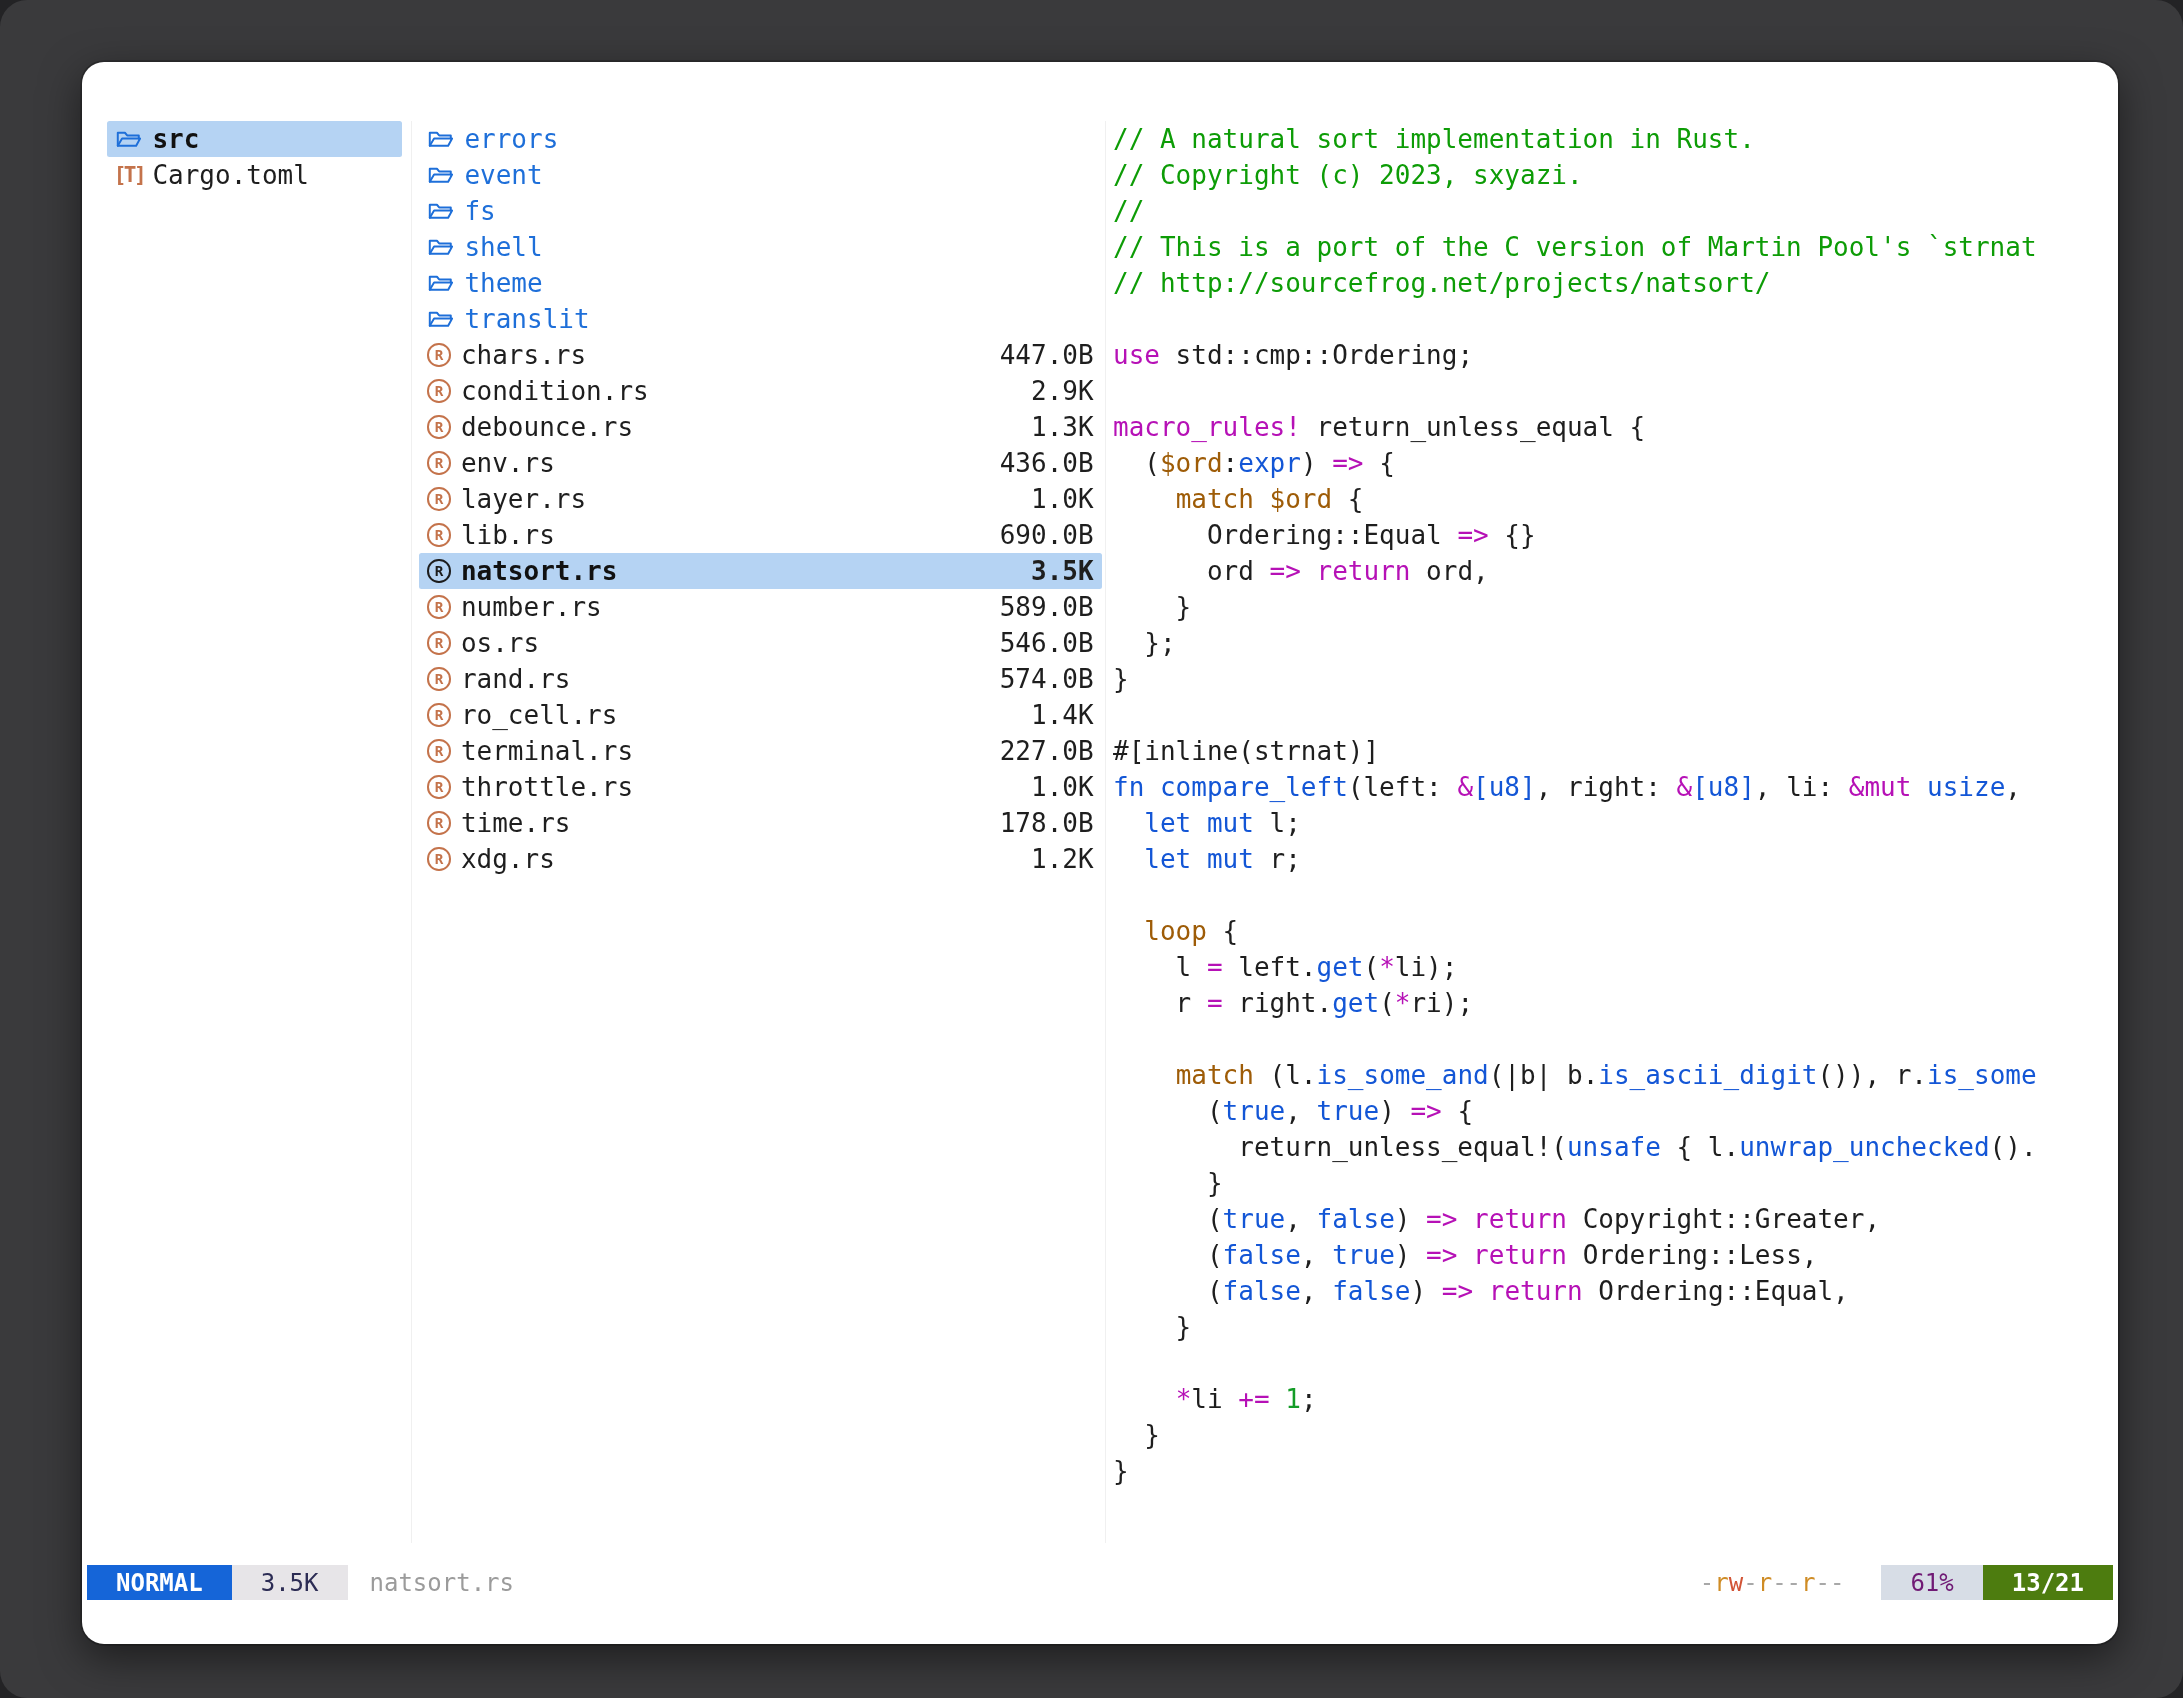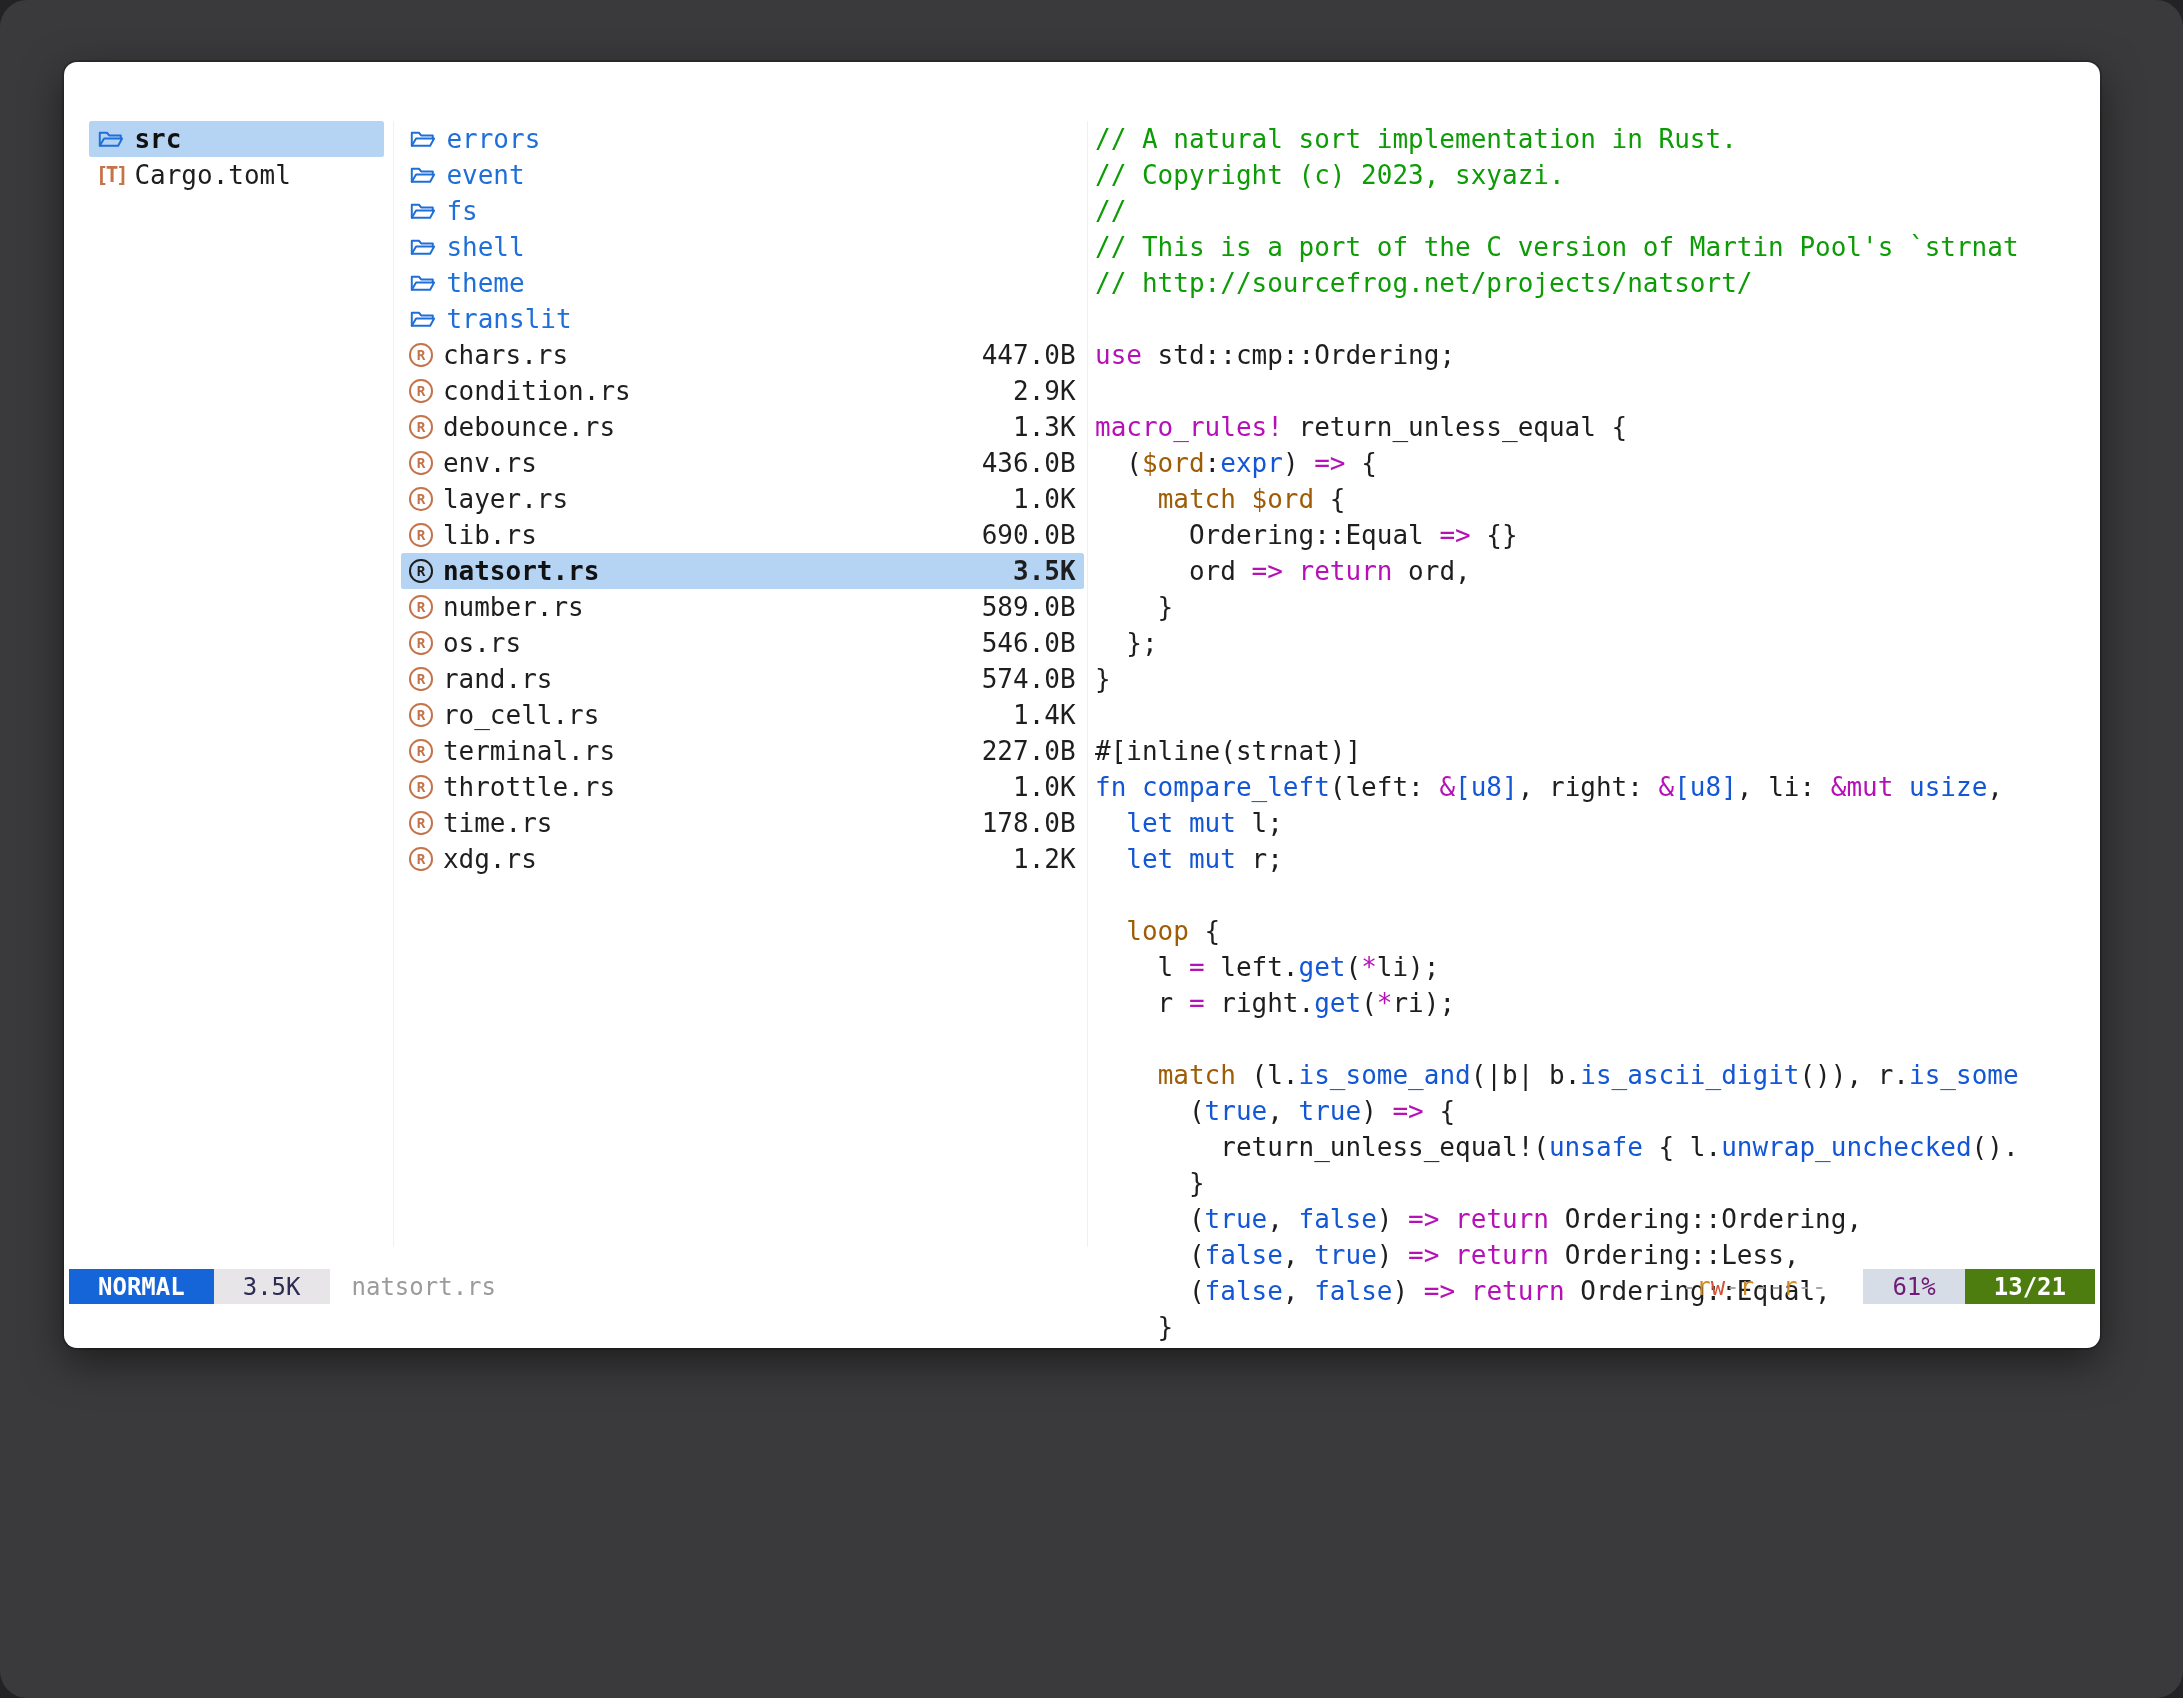--- a/index.html
+++ b/index.html
@@ -1,20 +1,20 @@
 <!DOCTYPE html>
 <html style="font-size:13.4px"><head>
 <meta charset="utf-8">
 <style>
   *{margin:0;padding:0;box-sizing:border-box}
   html,body{width:2183px;height:1698px;background:#232325;overflow:hidden;
     font-family:"DejaVu Sans Mono",monospace}
   .desktop{position:absolute;inset:0;background:#3a3a3c;border-radius:27px}
-  .window{position:absolute;left:64px;top:62px;width:2036px;height:1286px;background:#ffffff;
-    border-radius:13px;box-shadow:0 0 0 1.7px rgba(0,0,0,.22),0 13.4px 40px rgba(0,0,0,.5);overflow:hidden}
+  .window{position:absolute;left:82px;top:62px;width:2036px;height:1582px;background:#ffffff;
+    border-radius:22px;box-shadow:0 0 0 1.7px rgba(0,0,0,.22),0 13.4px 40px rgba(0,0,0,.5);overflow:hidden}
 
   .pane{position:absolute;top:59px;font-size:26px;line-height:36px;color:#1e1e1e}
   .parent-pane{left:25px;width:295px}
   .current-pane{left:337px;width:683px}
   .preview-pane{left:1031px;width:973px;overflow:hidden}
 
   .divider{position:absolute;top:59px;bottom:101px;width:0.8px;background:#f0f0f0}
   .divider-1{left:329px}
   .divider-2{left:1023px}
 
@@ -235,21 +235,21 @@
         <div class="code-line"><span class="tok-pl">  </span><span class="tok-bl">let</span><span class="tok-pl"> </span><span class="tok-bl">mut</span><span class="tok-pl"> r;</span></div>
         <div class="code-line"></div>
         <div class="code-line"><span class="tok-pl">  </span><span class="tok-ct">loop</span><span class="tok-pl"> {</span></div>
         <div class="code-line"><span class="tok-pl">    l </span><span class="tok-kw">=</span><span class="tok-pl"> left.</span><span class="tok-bl">get</span><span class="tok-pl">(</span><span class="tok-kw">*</span><span class="tok-pl">li);</span></div>
         <div class="code-line"><span class="tok-pl">    r </span><span class="tok-kw">=</span><span class="tok-pl"> right.</span><span class="tok-bl">get</span><span class="tok-pl">(</span><span class="tok-kw">*</span><span class="tok-pl">ri);</span></div>
         <div class="code-line"></div>
         <div class="code-line"><span class="tok-pl">    </span><span class="tok-ct">match</span><span class="tok-pl"> (l.</span><span class="tok-bl">is_some_and</span><span class="tok-pl">(|b| b.</span><span class="tok-bl">is_ascii_digit</span><span class="tok-pl">()), r.</span><span class="tok-bl">is_some</span></div>
         <div class="code-line"><span class="tok-pl">      (</span><span class="tok-bl">true</span><span class="tok-pl">, </span><span class="tok-bl">true</span><span class="tok-pl">) </span><span class="tok-kw">=&gt;</span><span class="tok-pl"> {</span></div>
         <div class="code-line"><span class="tok-pl">        return_unless_equal!(</span><span class="tok-bl">unsafe</span><span class="tok-pl"> { l.</span><span class="tok-bl">unwrap_unchecked</span><span class="tok-pl">().</span></div>
         <div class="code-line"><span class="tok-pl">      }</span></div>
-        <div class="code-line"><span class="tok-pl">      (</span><span class="tok-bl">true</span><span class="tok-pl">, </span><span class="tok-bl">false</span><span class="tok-pl">) </span><span class="tok-kw">=&gt;</span><span class="tok-pl"> </span><span class="tok-kw">return</span><span class="tok-pl"> Ordering::Ordering,</span></div>
+        <div class="code-line"><span class="tok-pl">      (</span><span class="tok-bl">true</span><span class="tok-pl">, </span><span class="tok-bl">false</span><span class="tok-pl">) </span><span class="tok-kw">=&gt;</span><span class="tok-pl"> </span><span class="tok-kw">return</span><span class="tok-pl"> Copyright::Greater,</span></div>
         <div class="code-line"><span class="tok-pl">      (</span><span class="tok-bl">false</span><span class="tok-pl">, </span><span class="tok-bl">true</span><span class="tok-pl">) </span><span class="tok-kw">=&gt;</span><span class="tok-pl"> </span><span class="tok-kw">return</span><span class="tok-pl"> Ordering::Less,</span></div>
         <div class="code-line"><span class="tok-pl">      (</span><span class="tok-bl">false</span><span class="tok-pl">, </span><span class="tok-bl">false</span><span class="tok-pl">) </span><span class="tok-kw">=&gt;</span><span class="tok-pl"> </span><span class="tok-kw">return</span><span class="tok-pl"> Ordering::Equal,</span></div>
         <div class="code-line"><span class="tok-pl">    }</span></div>
         <div class="code-line"></div>
         <div class="code-line"><span class="tok-pl">    </span><span class="tok-kw">*</span><span class="tok-pl">li </span><span class="tok-kw">+=</span><span class="tok-pl"> </span><span class="tok-nm">1</span><span class="tok-pl">;</span></div>
         <div class="code-line"><span class="tok-pl">  }</span></div>
         <div class="code-line"><span class="tok-pl">}</span></div>
       </div>
 
     <div class="status-bar">

